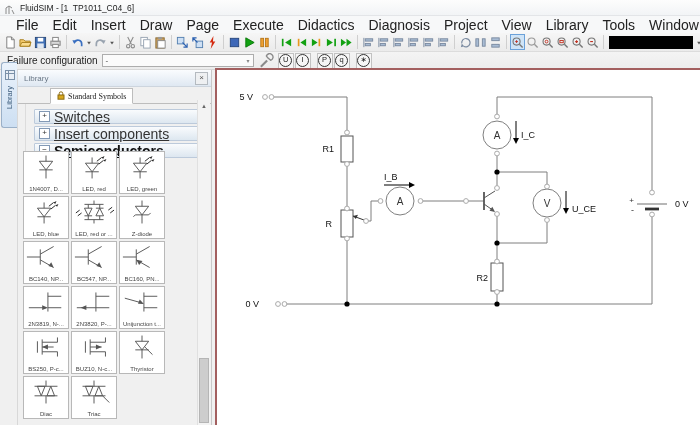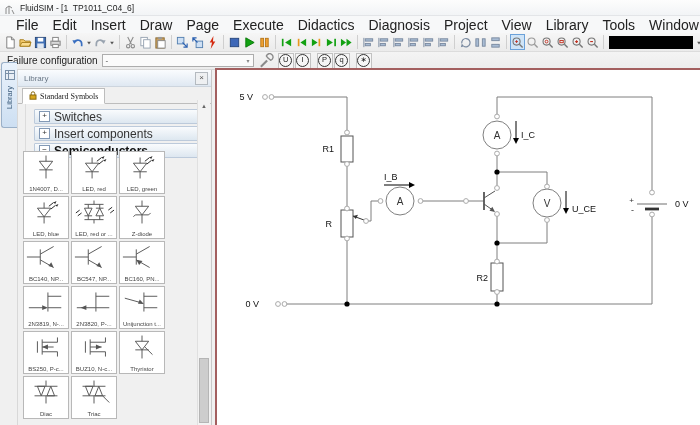--- a/index.html
+++ b/index.html
@@ -57,29 +57,29 @@
     background:#f0f0f0;border-right:1px solid #c8c8c8;box-sizing:border-box;}
   .panel-title{height:16px;background:linear-gradient(#fafcfe,#dfe8f2);
     border-bottom:1px solid #cdd5de;display:flex;align-items:center;
     justify-content:space-between;padding:0 3px 0 6px;}
   .panel-title .pt{font-size:8px;color:#6a7886;}
   .pclose{width:11px;height:11px;background:#eef0f2;border:1px solid #b4bac0;
     font-size:8px;line-height:9px;text-align:center;color:#555;}
   .tabrow{height:16px;border-bottom:1px solid #bdbdbd;display:flex;align-items:flex-end;padding-left:4px;}
   .stab{background:#fff;border:1px solid #bdbdbd;border-bottom:1px solid #fff;
     margin-bottom:-1px;height:14px;display:flex;align-items:center;gap:3px;
-    padding:0 6px;font-family:"Liberation Serif",serif;font-size:8px;color:#222;}
+    padding:0 6px;font-family:"Liberation Serif",serif;font-size:8px;color:#222;margin-left:28px;}
   .tree{padding:3px 0 2px 16px;position:relative;}
   .tree:before{content:"";position:absolute;left:7px;top:0;bottom:0;width:1px;background:#dcdcdc;}
   .trow{display:flex;align-items:center;gap:4px;height:13px;margin:2px 8px 2px 0;
     background:linear-gradient(#f9fbfd,#dde7f0);border:1px solid #bccadb;
     border-radius:1px;padding-left:4px;}
   .texp{width:9px;height:9px;background:#fff;border:1px solid #8399b5;
     font-size:8px;line-height:7px;text-align:center;color:#333;flex:0 0 auto;}
-  .tlabel{font-size:12px;color:#333;}
+  .tlabel{font-size:14px;color:#333;text-decoration:underline;}
   .trow.bold .tlabel{font-weight:bold;color:#111;}
   .scrollbar{position:absolute;right:1px;top:30px;width:12px;bottom:0;background:#f3f3f3;border-left:1px solid #e0e0e0;}
   .sb-up{height:12px;font-size:6px;color:#666;text-align:center;line-height:12px;}
   .sb-thumb{position:absolute;left:1px;right:1px;top:258px;bottom:2px;background:#cdcdcd;border:1px solid #b5b5b5;}
   .grid{position:absolute;left:4px;top:80px;width:148px;display:flex;flex-wrap:wrap;}
   .cell{width:46px;height:43px;border:1px solid #b8b8b8;background:#fff;margin:1px;
     box-sizing:border-box;display:flex;flex-direction:column;align-items:center;justify-content:flex-end;}
   .cell svg{width:42px;height:30px;}
   .cell .clabel{font-size:6px;color:#444;white-space:nowrap;overflow:hidden;max-width:44px;height:8px;}
   

